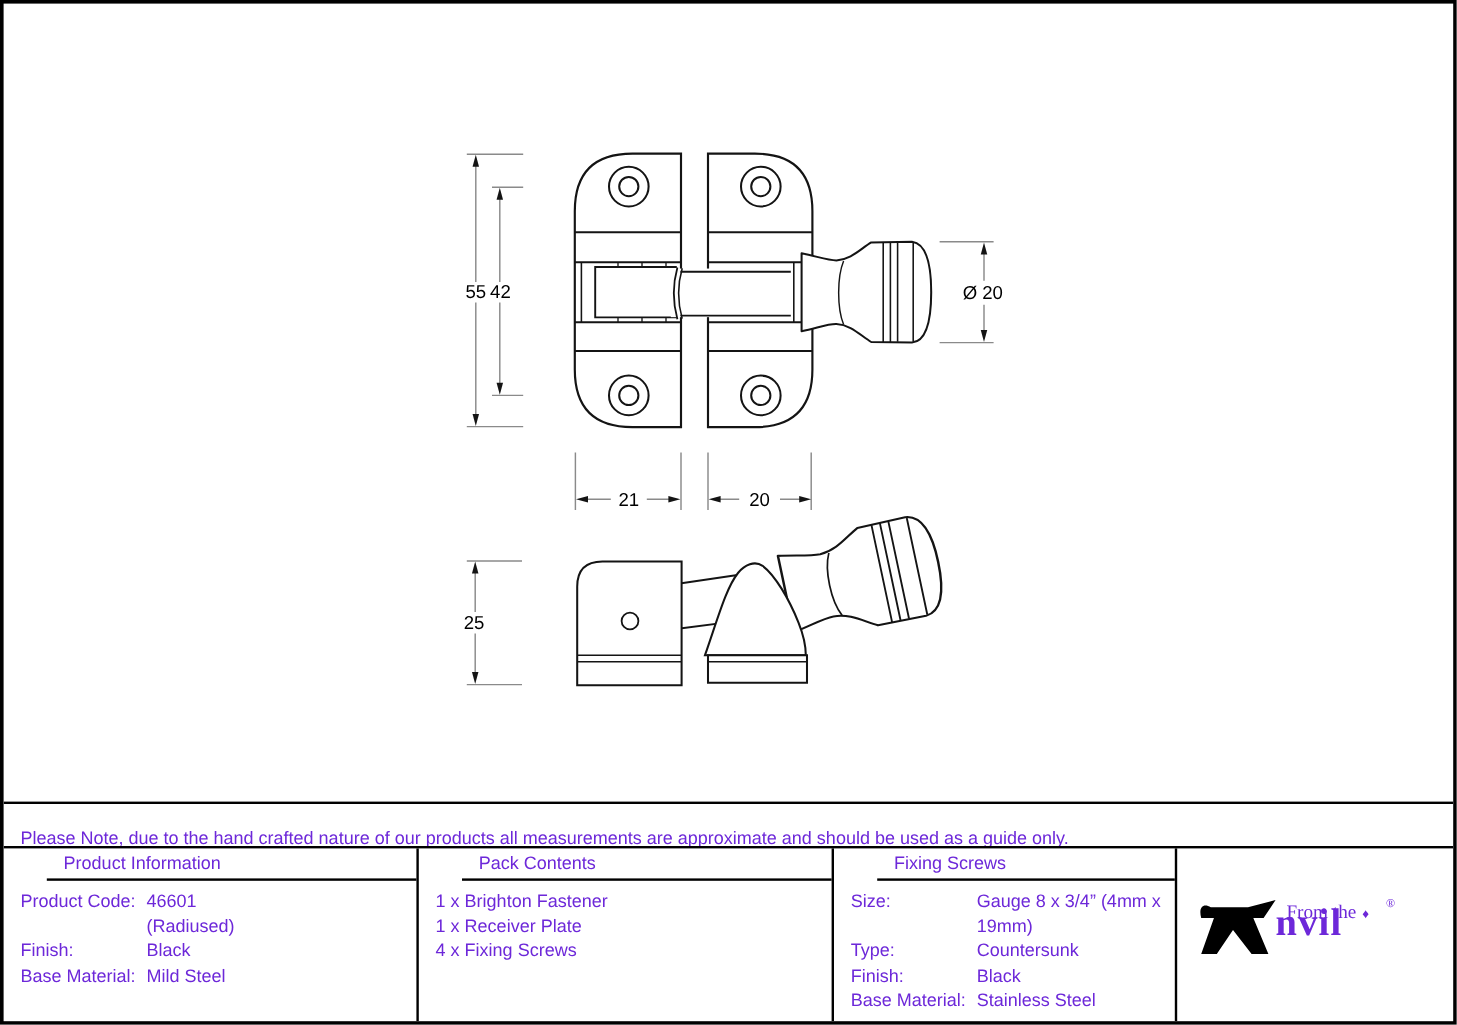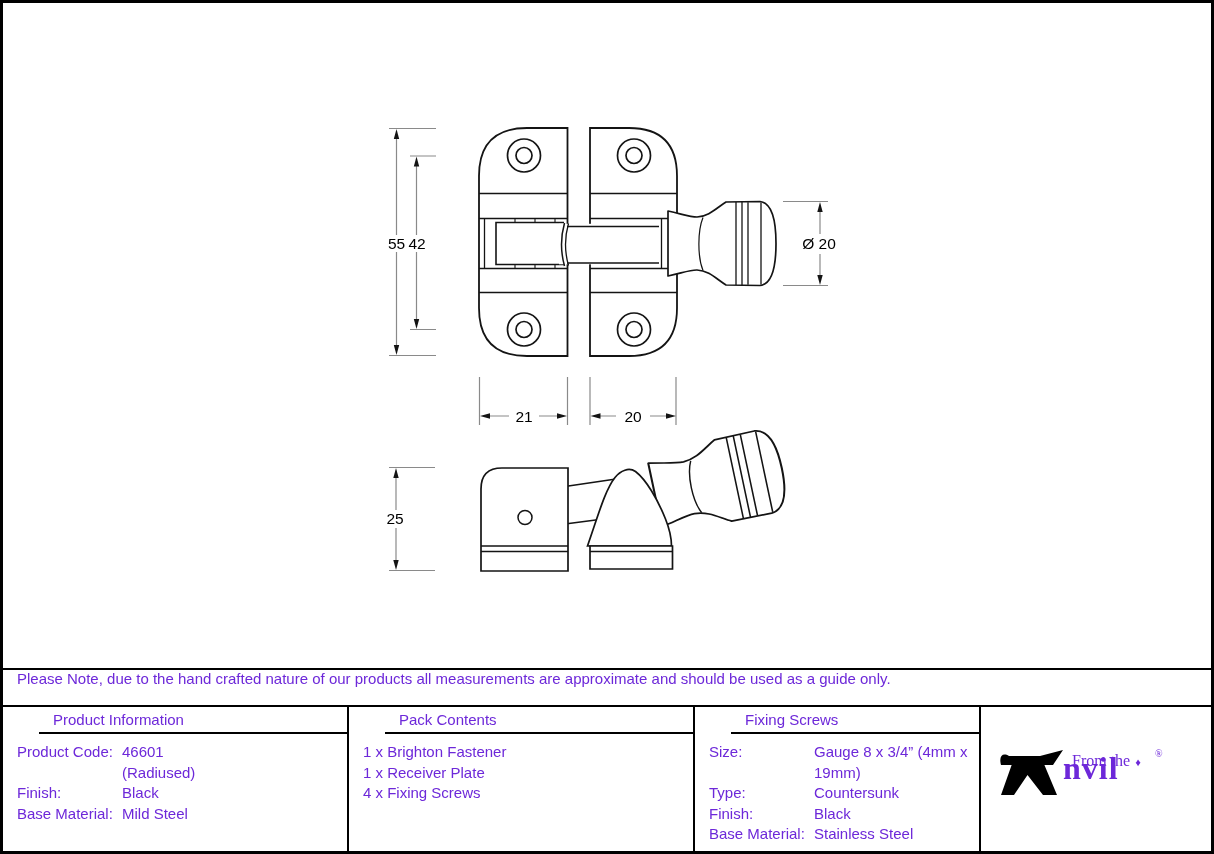--- a/index.html
+++ b/index.html
@@ -6,21 +6,21 @@
   .sheet{
     position:relative;width:1214px;height:854px;margin:0 auto;
     background:#ffffff;border:3px solid #000;box-sizing:border-box;
     font-family:"Liberation Sans",sans-serif;color:#6d28d9;overflow:hidden;
   }
   svg text{font-family:"Liberation Sans",sans-serif;}
   .drawing{position:absolute;left:0;top:0;}
   
   .note{
     position:absolute;left:0;right:0;top:665px;height:37px;
-    border-top:2px solid #000;display:flex;align-items:flex-start;
+    border-top:2px solid #000;display:flex;align-items:flex-end;
     padding-left:14px;font-size:15px;
   }
   
   .grid{
     position:absolute;left:0;right:0;top:702px;bottom:0;
     border-top:2px solid #000;display:flex;
   }
   .col{box-sizing:border-box;border-right:2px solid #000;}
   .col-1{width:346px;}
   .col-2{width:346px;}

